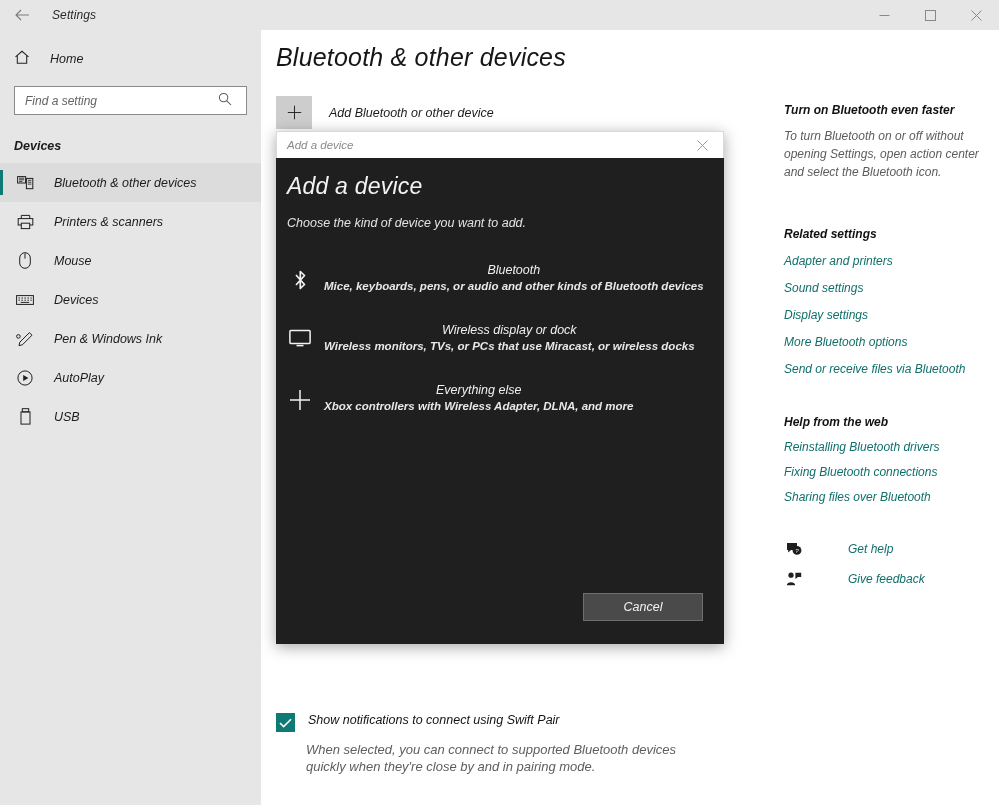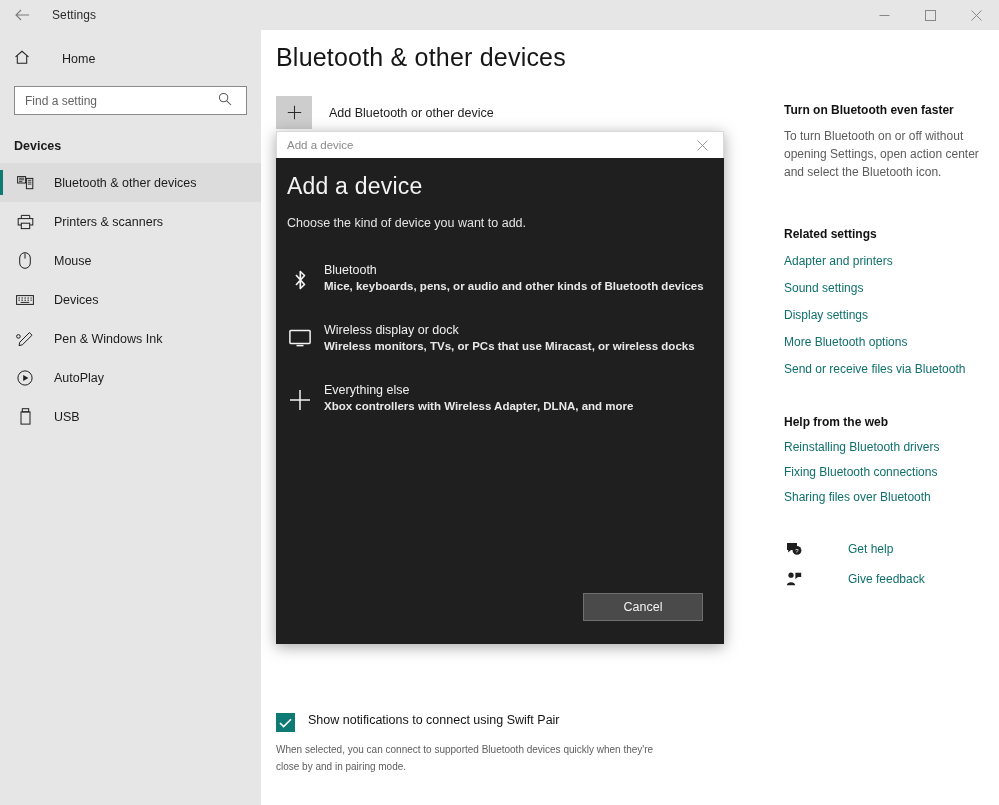--- a/index.html
+++ b/index.html
@@ -2,21 +2,21 @@
 <html><head>
 <meta charset="utf-8">
 <style>
   * { box-sizing: border-box; margin: 0; padding: 0; }
   html, body {
     width: 999px; height: 805px;
     font-family: "Liberation Sans", sans-serif;
     background: #ffffff;
     overflow: hidden;
   }
-  #root { position: relative; width: 999px; height: 805px; }
+  #root { position: relative; width: 999px; height: 805px; font-style: italic; }
 
   
   .titlebar {
     position: absolute; top: 0; left: 0; width: 999px; height: 30px;
     background: #e6e6e6;
     display: flex; align-items: center;
   }
   .back-btn {
     width: 44px; height: 30px;
     display: flex; align-items: center; justify-content: center;
@@ -34,21 +34,21 @@
 
   
   .sidebar {
     position: absolute; left: 0; top: 30px; width: 261px; height: 775px;
     background: #e6e6e6;
   }
   .home-row {
     display: flex; align-items: center; height: 36px;
     margin-top: 11px; padding-left: 14px;
   }
-  .home-row .lbl { font-size: 12.5px; color: #1d1d1d; margin-left: 32px; }
+  .home-row .lbl { font-size: 12.5px; color: #1d1d1d; margin-left: 20px; }
 
   .searchbox {
     margin: 9px 14px 0 14px; height: 29px;
     background: #fff; border: 1px solid #8a8a8a;
     display: flex; align-items: center; padding: 0 14px 0 10px;
   }
   .searchbox .ph { font-size: 12px; color: #646464; flex: 1; }
   .searchbox .mag { flex: 0 0 auto; }
 
   .section-title {
@@ -93,22 +93,22 @@
   .checkgroup { margin-left: 15px; }
   .checkrow { display: flex; align-items: flex-start; }
   .cb {
     width: 19px; height: 19px; border: 1.6px solid #303030;
     background: #fff; flex: 0 0 19px;
     display: flex; align-items: center; justify-content: center;
   }
   .cb.checked { background: #0d7b74; border-color: #0d7b74; }
   .checkrow .lbl { font-size: 12.5px; color: #141414; margin-left: 13px; }
   .helptext {
-    font-size: 10px; color: #5e5e5e; line-height: 17px;
-    margin-top: 9px; max-width: 380px;
+    font-size: 13px; color: #5e5e5e; line-height: 17px;
+    margin-top: 9px; max-width: 380px; margin-left: 30px;
   }
 
   
   .rightpanel {
     position: absolute; left: 771px; top: 25px;
     width: 228px; height: 775px; background: #fff;
     padding: 46px 0 8px 13px;
     margin-top: 32px;
   }
   .rp-head {
@@ -152,20 +152,21 @@
   }
   .dlg-h1 {
     font-size: 23px; color: #f3f3f3; font-weight: normal;
     margin: 15px 0 0 11px; letter-spacing: .2px;
   }
   .dlg-sub { font-size: 12.5px; color: #e3e3e3; margin: 16px 0 0 11px; }
   .dlg-list { margin-top: 23px; }
   .dlg-item {
     display: flex; align-items: flex-start; padding: 10px 11px 10px 11px;
     min-height: 46px;
+    text-align: center;
   }
   .dlg-item .ico {
     width: 26px; flex: 0 0 26px; display: flex; align-items: center; justify-content: center;
     padding-top: 6px;
   }
   .dlg-item .txt { margin-left: 11px; }
   .dlg-item .t1 { font-size: 12.5px; color: #f0f0f0; }
   .dlg-item .t2 { font-size: 11.5px; color: #e8e8e8; font-weight: bold; margin-top: 3px; }
   .dlg-cancel {
     position: absolute; left: 307px; bottom: 23px;

